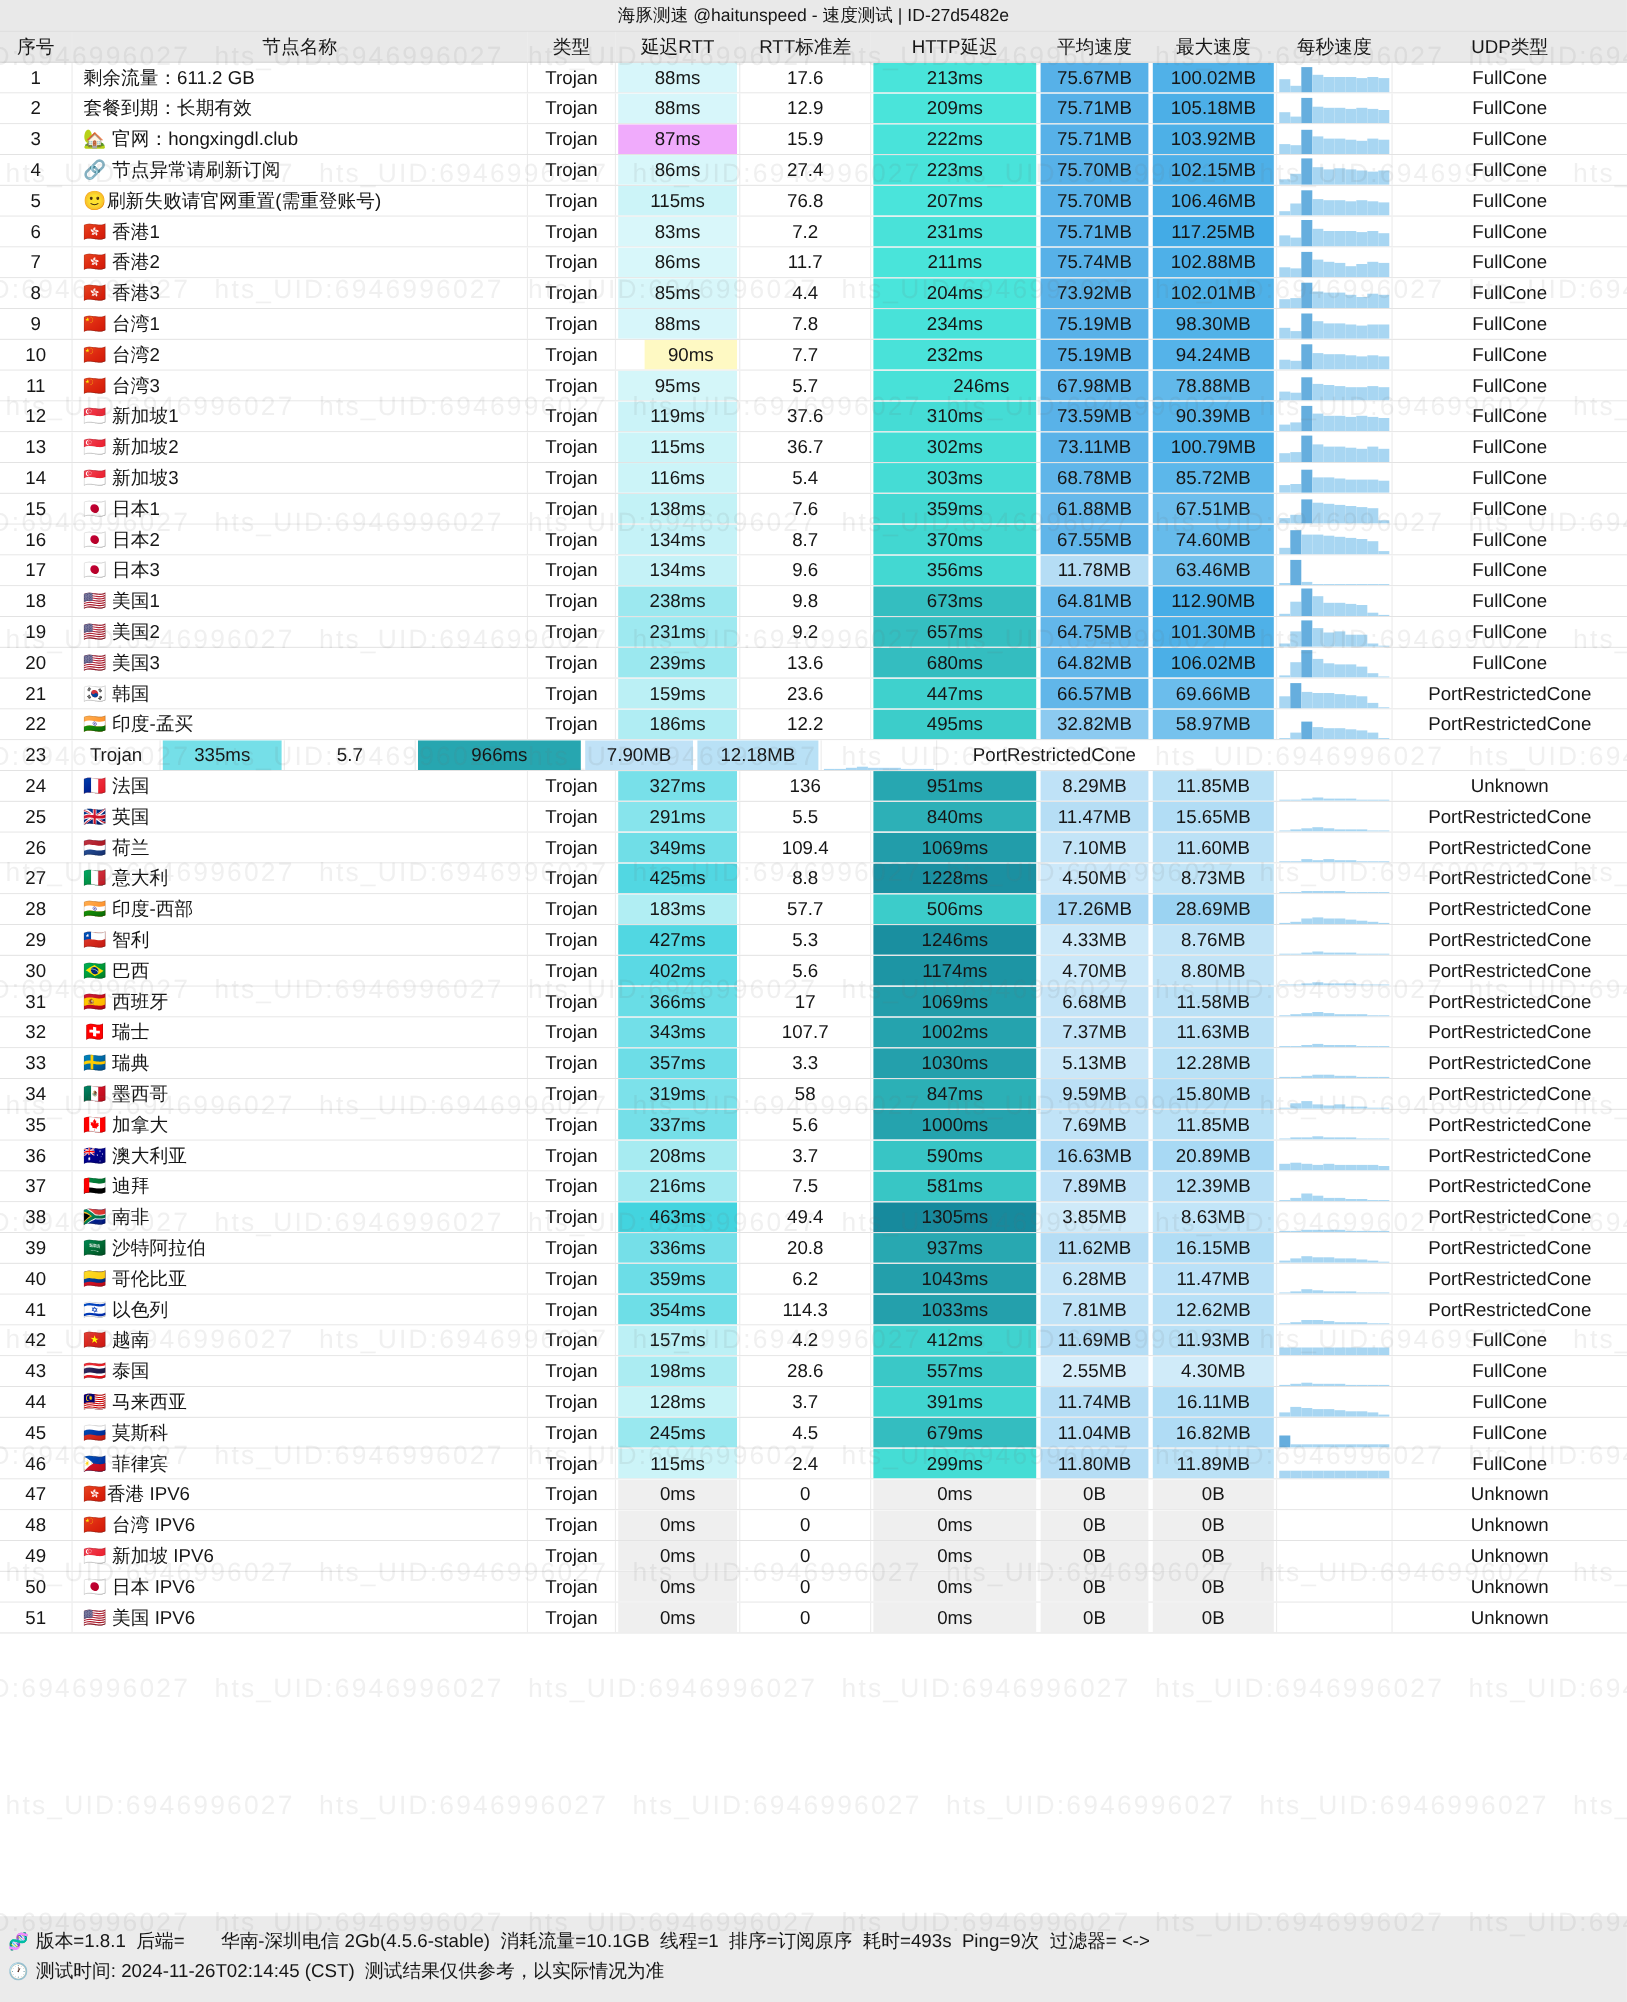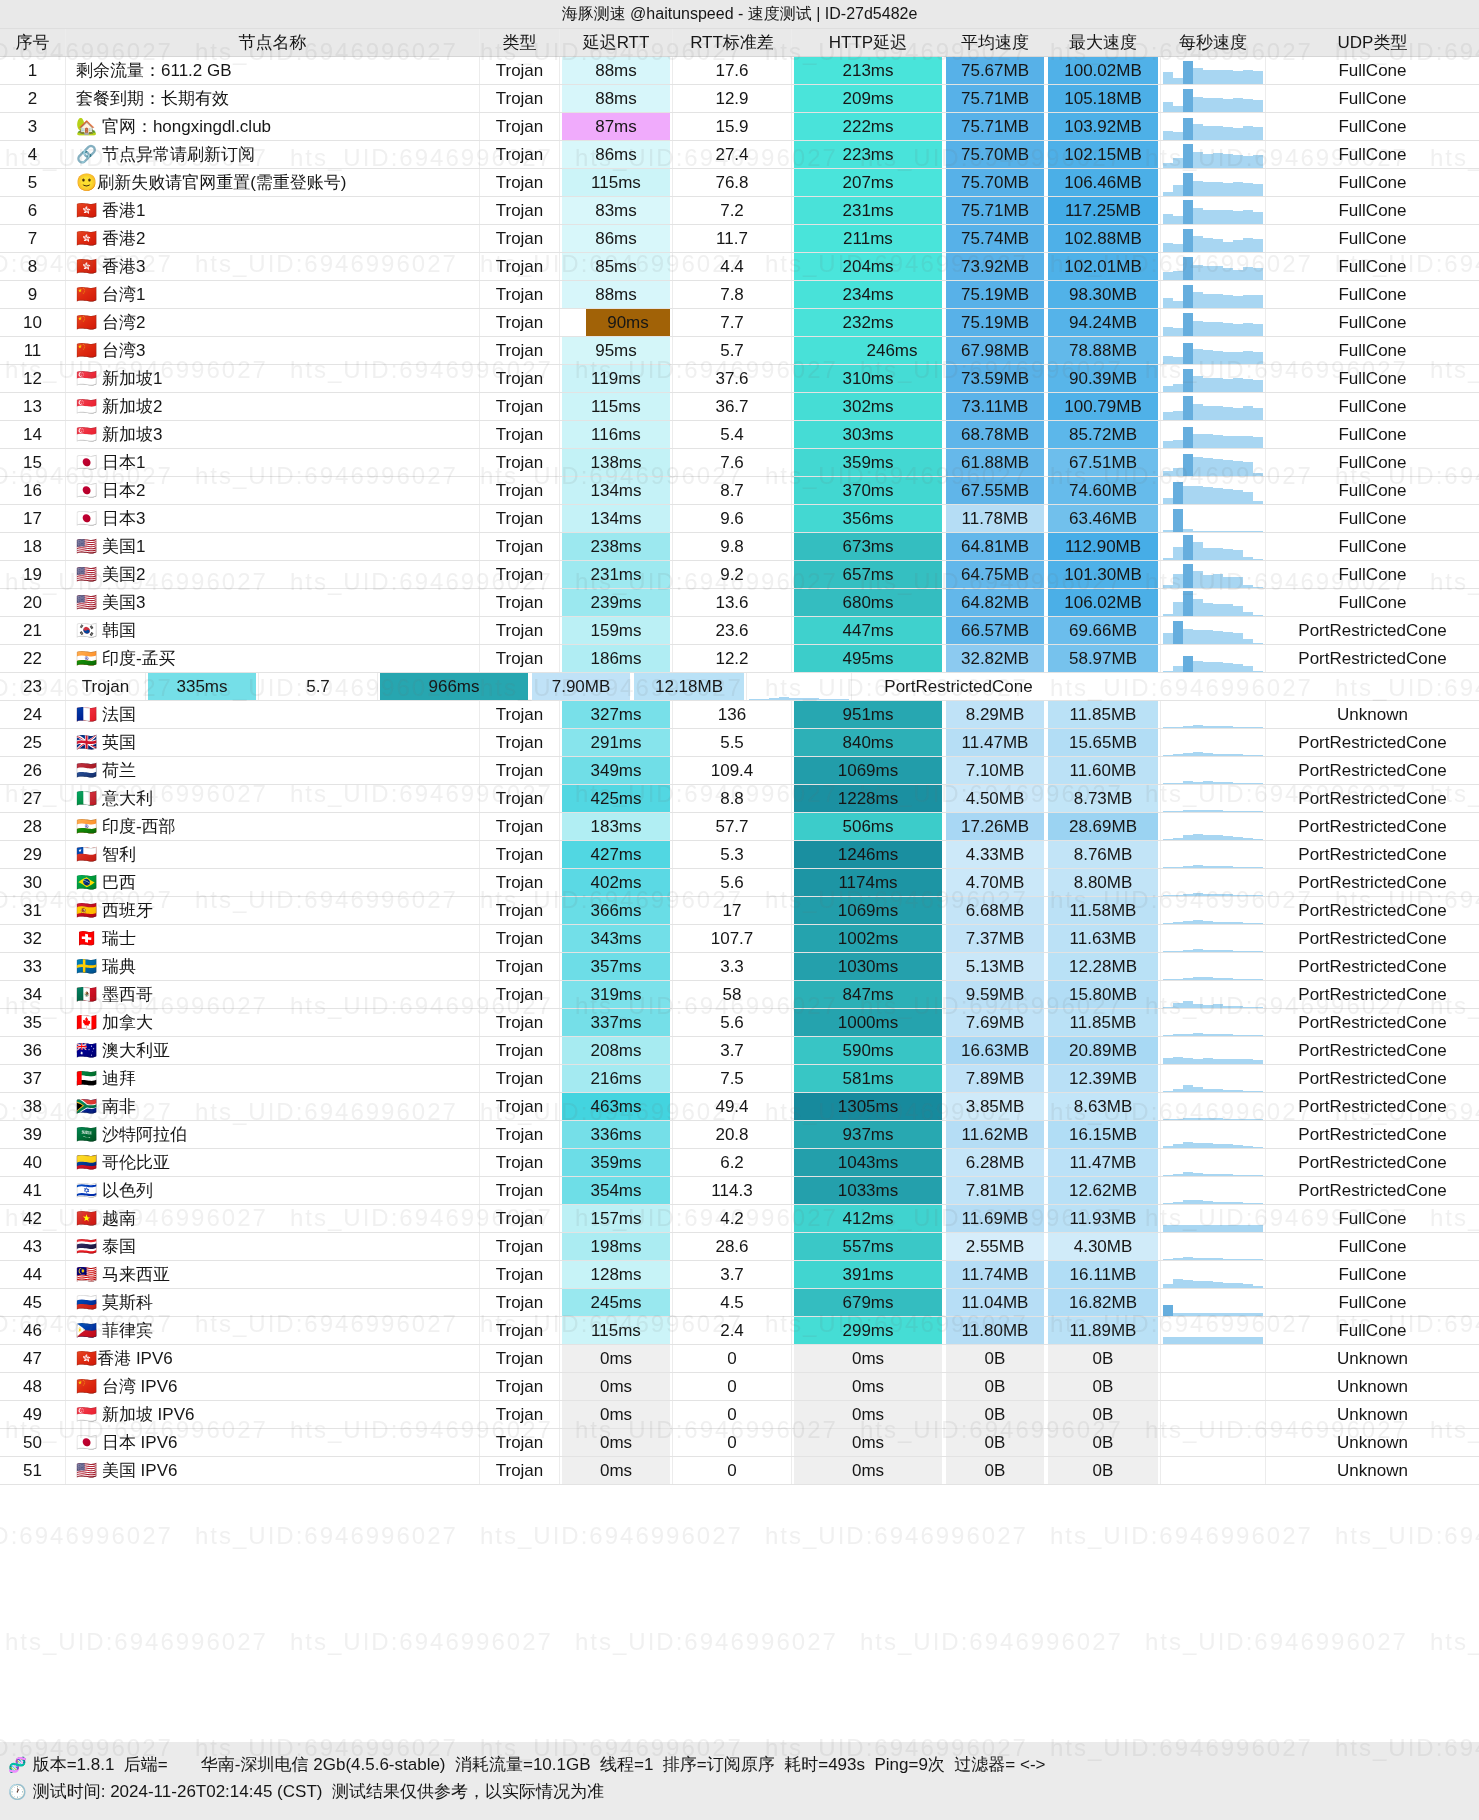--- a/index.html
+++ b/index.html
@@ -456,21 +456,21 @@
             <div class="bar" style="height: 50%;"></div>
           </div>
         </div>
         <div class="c c-udp">FullCone</div>
       </div>
       <div class="row">
         <div class="c c-no">10</div>
         <div class="c c-name">🇨🇳 台湾2</div>
         <div class="c c-type">Trojan</div>
         <div class="c c-rtt">
-          <div class="pill" style="background: #a16207; margin-left: 26px;">90ms</div>
+          <div class="pill" style="background: #fef9c3; margin-left: 26px;">90ms</div>
         </div>
         <div class="c c-std">7.7</div>
         <div class="c c-http">
           <div class="pill" style="background: rgb(73, 226, 217);">232ms</div>
         </div>
         <div class="c c-avg">
           <div class="pill" style="background: rgb(88, 177, 232);">75.19MB</div>
         </div>
         <div class="c c-max">
           <div class="pill" style="background: rgb(85, 179, 233);">94.24MB</div>

